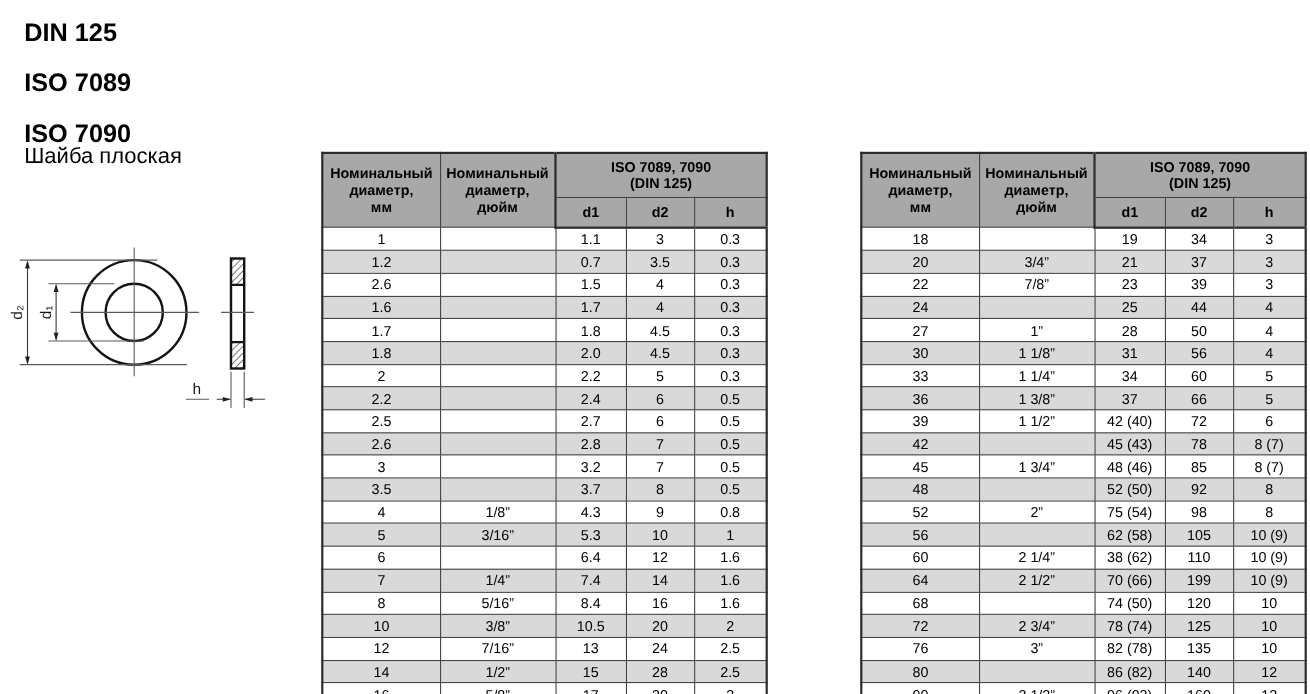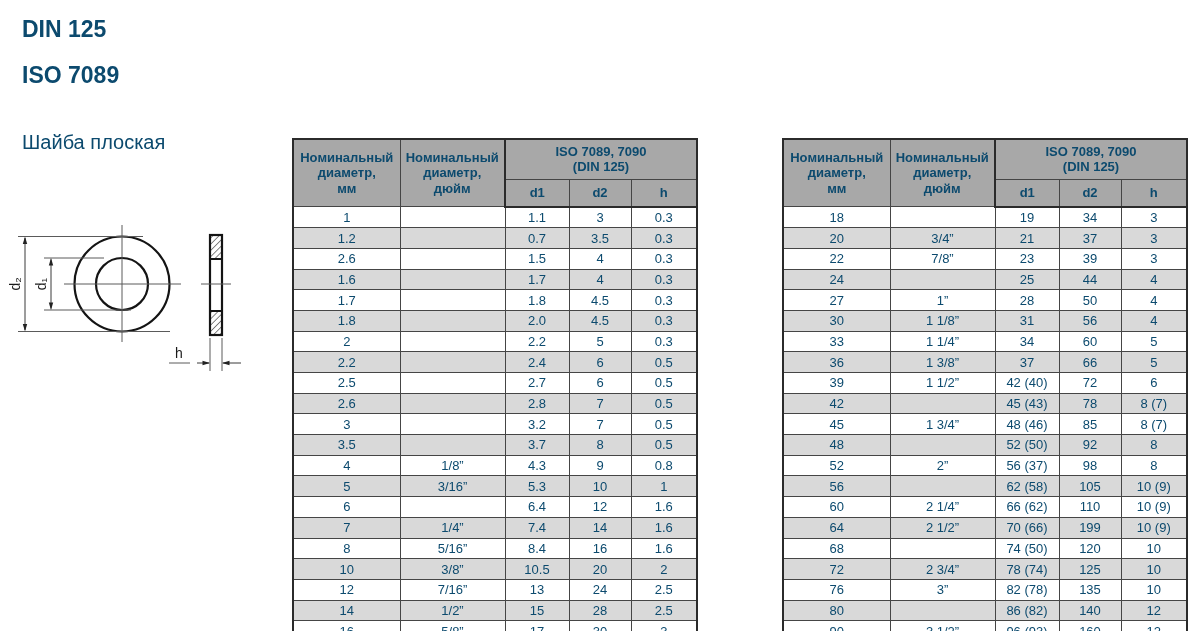--- a/index.html
+++ b/index.html
@@ -1,17 +1,17 @@
 <!DOCTYPE html>
 <html><head>
 <meta charset="utf-8">
 <style>
   html,body{margin:0;padding:0;background:#fff;}
   #page{position:relative;width:1191px;height:631px;background:#fff;overflow:hidden;
-        font-family:"Liberation Sans",sans-serif;color:#0c4a6e;}
+        font-family:"Liberation Sans",sans-serif;color:#000000;}
   #titles{position:absolute;left:22px;top:6px;}
   #titles .std{font-size:23px;font-weight:bold;line-height:46px;white-space:nowrap;}
   #subtitle{position:absolute;left:22px;top:131px;font-size:20px;white-space:nowrap;}
   svg{position:absolute;left:0;top:210px;}
   svg text{font-family:"Liberation Sans",sans-serif;fill:#1a1a1a;}
 
   .spec-table{position:absolute;top:138px;border-collapse:collapse;table-layout:fixed;
               width:404px;font-size:13px;border:2px solid #2b2b2b;}
   #left-table{left:292px;}
   #right-table{left:782px;}
@@ -24,20 +24,21 @@
   .spec-table tr.alt td{background:#d9d9d9;}
 </style>
 </head>
 <body>
 
 <div id="page">
 
   <div id="titles">
     <div class="std">DIN 125</div>
     <div class="std">ISO 7089</div>
+    <div class="std">ISO 7090</div>
   </div>
   <div id="subtitle">Шайба плоская</div>
 
   <svg width="262" height="175" viewBox="0 210 262 175">
     <defs>
       <pattern id="hatch" width="4.4" height="4.4" patternUnits="userSpaceOnUse" patternTransform="rotate(45)">
         <line x1="0" y1="0" x2="0" y2="4.4" stroke="#222" stroke-width="1.1"></line>
       </pattern>
     </defs>
 
@@ -363,35 +364,35 @@
         <tr class="alt">
           <td>48</td>
           <td></td>
           <td>52 (50)</td>
           <td>92</td>
           <td>8</td>
         </tr>
         <tr>
           <td>52</td>
           <td>2”</td>
-          <td>56 (37)</td>
+          <td>75 (54)</td>
           <td>98</td>
           <td>8</td>
         </tr>
         <tr class="alt">
           <td>56</td>
           <td></td>
           <td>62 (58)</td>
           <td>105</td>
           <td>10 (9)</td>
         </tr>
         <tr>
           <td>60</td>
           <td>2 1/4”</td>
-          <td>66 (62)</td>
+          <td>38 (62)</td>
           <td>110</td>
           <td>10 (9)</td>
         </tr>
         <tr class="alt">
           <td>64</td>
           <td>2 1/2”</td>
           <td>70 (66)</td>
           <td>199</td>
           <td>10 (9)</td>
         </tr>

